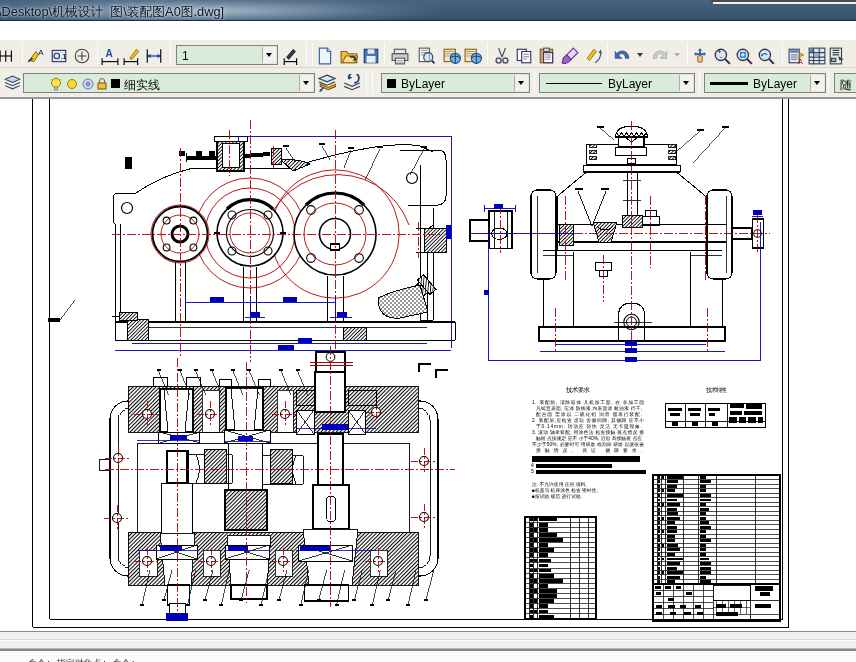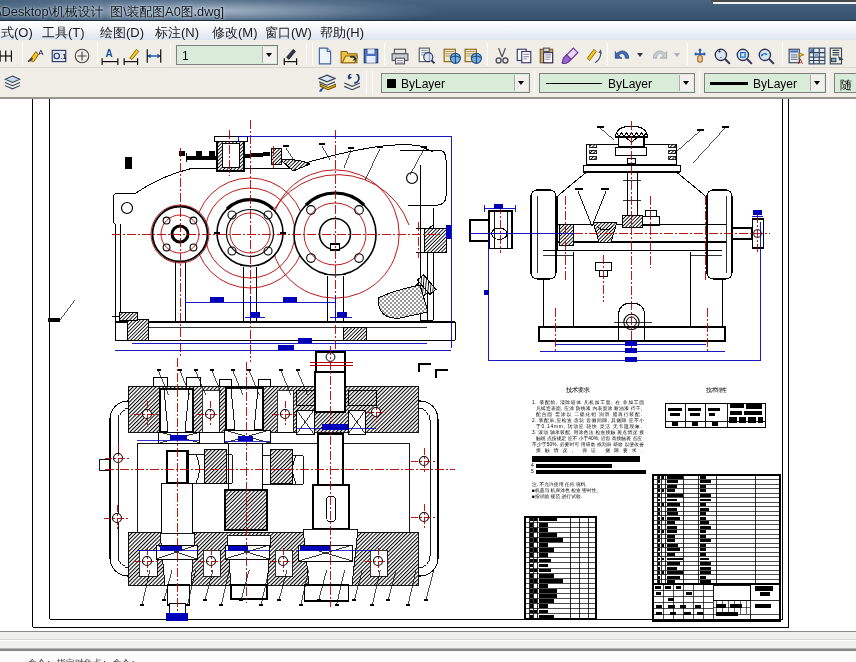--- a/index.html
+++ b/index.html
@@ -16,29 +16,20 @@
 </style></head>
 <body>
 <div id="root">
 <div class="abs" style="left:0;top:0;width:856px;height:21px;background:linear-gradient(180deg,#4a6480 0%,#3c5875 55%,#34506d 100%)">
 <div class="abs" style="left:0;top:0;width:480px;height:21px;background:radial-gradient(ellipse 250px 15px at 200px 11px,rgba(205,218,230,0.75),rgba(140,165,190,0.25) 72%,rgba(0,0,0,0) 100%)"></div>
 <div class="abs" style="left:-2px;top:3.5px;font-size:12.8px;color:#0c141c;white-space:nowrap;text-shadow:0 0 2px #d8e2ec,0 0 4px #c0d0e0">\Desktop\机械设计&nbsp; 图\装配图A0图.dwg]</div>
 <div class="abs" style="left:711px;top:0;width:145px;height:2px;background:#4b4b4b"></div>
 <div class="abs" style="left:713px;top:2px;width:143px;height:2px;background:#f2f2f2"></div>
 <div class="abs" style="left:0;top:19.5px;width:856px;height:1.5px;background:#1c2f42"></div>
 </div>
-<div class="abs" id="menubar">
-<span class="mi" style="left:1px">式(O)</span>
-<span class="mi" style="left:42px">工具(T)</span>
-<span class="mi" style="left:100px">绘图(D)</span>
-<span class="mi" style="left:155px">标注(N)</span>
-<span class="mi" style="left:212px">修改(M)</span>
-<span class="mi" style="left:265px">窗口(W)</span>
-<span class="mi" style="left:320px">帮助(H)</span>
-</div>
 <div class="abs" id="tb1"></div>
 <svg class="abs" style="left:-1px;top:47px" width="18" height="18" viewBox="0 0 16 16">
       <path d="M1 3v10M6 3v10M11 3v10" stroke="#000" fill="none"></path>
       <path d="M1 8h10" stroke="#000"></path>
     </svg>
 <svg class="abs" style="left:27px;top:47px" width="18" height="18" viewBox="0 0 16 16">
       <path d="M2 12L8 4l2 3-4 6z" fill="#f5c518" stroke="#7a5800" stroke-width="0.8"></path>
       <path d="M1 13l4-3" stroke="#335" stroke-width="1.4"></path>
       <text x="10" y="7" font-size="7" fill="#004">A</text>
     </svg>
@@ -199,20 +190,43 @@
         <div class="arr"></div>
       </div>
     </div>
 <div class="abs" id="tb2"></div>
 <div class="abs" style="left:0;top:97px;width:856px;height:2px;background:#9a968c"></div>
 <svg class="abs" style="left:4px;top:75px" width="17" height="17" viewBox="0 0 16 16">
       <path d="M8 1l7 3-7 3-7-3z" fill="#c8d8ec" stroke="#345"></path>
       <path d="M1 7l7 3 7-3" fill="none" stroke="#345"></path>
       <path d="M1 10l7 3 7-3" fill="none" stroke="#345"></path>
     </svg>
+<div class="combo" style="left:23px;top:73px;width:292px">
+<svg class="abs" style="left:24px;top:2px" width="16" height="16" viewBox="0 0 16 16">
+        <circle cx="8" cy="7" r="4.5" fill="#ffe24a" stroke="#a08000"></circle>
+        <rect x="6.5" y="11" width="3" height="3" fill="#c8c8c8" stroke="#888"></rect>
+        <path d="M8 1v1.5M3 3l1 1M13 3l-1 1" stroke="#c0a000"></path>
+      </svg>
+<svg class="abs" style="left:40px;top:2px" width="16" height="16" viewBox="0 0 16 16">
+        <circle cx="8" cy="8" r="4.5" fill="#ffd830" stroke="#a08000"></circle>
+      </svg>
+<svg class="abs" style="left:56px;top:2px" width="16" height="16" viewBox="0 0 16 16">
+        <circle cx="8" cy="8" r="5" fill="#d4dce8" stroke="#67c"></circle>
+        <circle cx="8" cy="8" r="2" fill="#9ab" stroke="#67c"></circle>
+      </svg>
+<svg class="abs" style="left:70px;top:2px" width="16" height="16" viewBox="0 0 16 16">
+        <rect x="4" y="7" width="8" height="6" fill="#f0c030" stroke="#7a5800"></rect>
+        <path d="M5.5 7V5a2.5 2.5 0 0 1 5 0v2" fill="none" stroke="#857"></path>
+      </svg>
+<div class="abs" style="left:87px;top:5px;width:9px;height:9px;background:#000"></div>
+<span style="position:absolute;left:100px;top:3px">细实线</span>
+<div class="cbtn">
+        <div class="arr"></div>
+      </div>
+    </div>
 <svg class="abs" style="left:318px;top:74px" width="18" height="18" viewBox="0 0 16 16">
       <path d="M8 1l7 3-7 3-7-3z" fill="#dce6f2" stroke="#345"></path>
       <path d="M1 7l7 3 7-3" fill="none" stroke="#345"></path>
       <path d="M2 9l7 3 7-3-0 2-7 3-7-3z" fill="#f0c030" stroke="#7a5800"></path>
       <path d="M2 15l3-3" stroke="#1a50a0" stroke-width="1.4"></path>
       <path d="M1 16l1-3 2 2z" fill="#1a50a0"></path>
     </svg>
 <svg class="abs" style="left:342px;top:74px" width="18" height="18" viewBox="0 0 16 16">
       <path d="M2 8l7 3 7-3M2 11l7 3 7-3" fill="none" stroke="#345"></path>
       <path d="M11 8a4.5 4.5 0 1 0-5 -4" fill="none" stroke="#1d3c70" stroke-width="1.6"></path>

